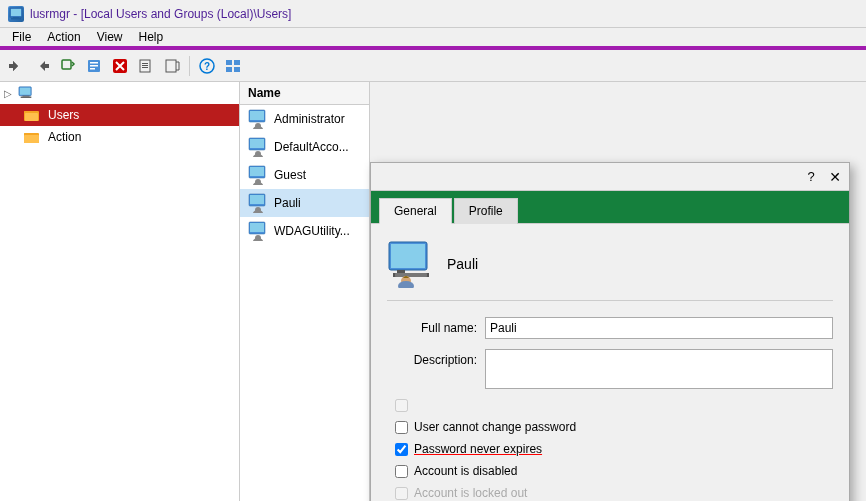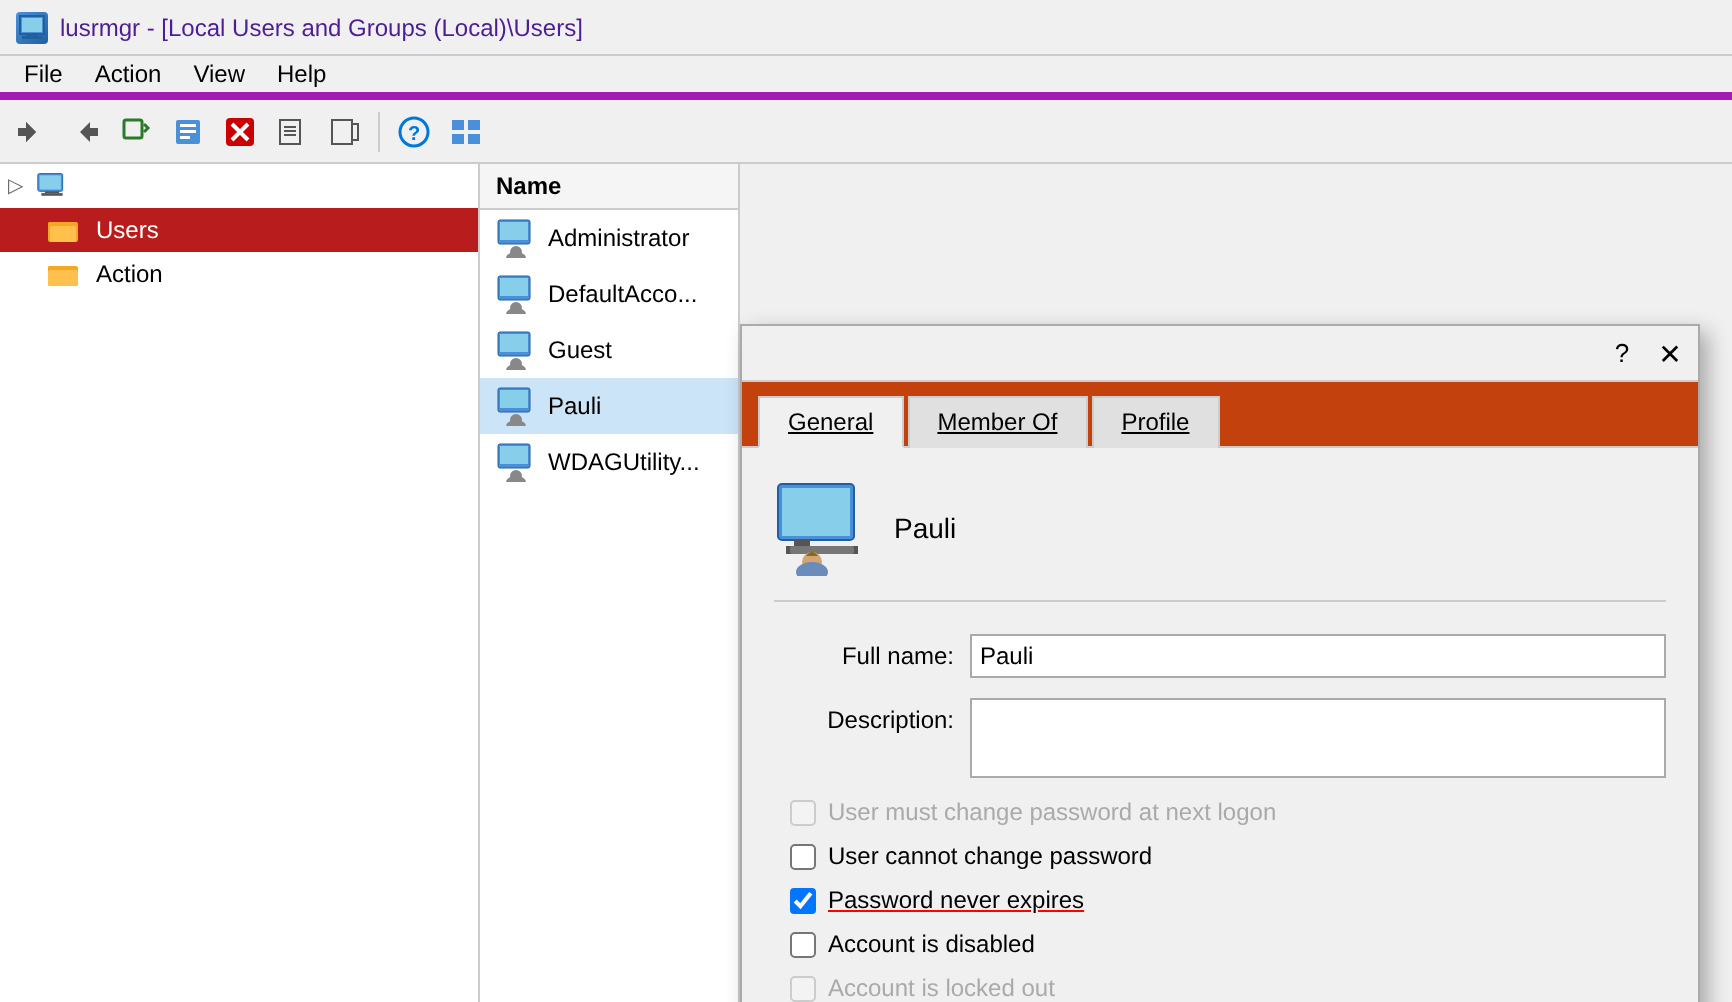--- a/index.html
+++ b/index.html
@@ -204,22 +204,21 @@
       cursor: pointer;
       font-size: 13px;
       margin-right: 4px;
       border: 1px solid transparent;
     }
 
     
     .tab-bar {
       display: flex;
       padding: 6px 8px 0;
-      background: #c2410c;
-      text-decoration: underline;
+      background: #15803d;
     }
     .tab {
       padding: 5px 14px;
       cursor: pointer;
       font-size: 12px;
       border: 1px solid #ccc;
       border-bottom: none;
       background: #e0e0e0;
       margin-right: 2px;
       position: relative;
@@ -487,21 +486,20 @@
       <div class="dialog-help-btn">
         <span>?</span>
       </div>
       <div class="dialog-close-btn">
         <span>✕</span>
       </div>
     </div>
 
     <div class="tab-bar">
       <div class="tab active">General</div>
-      <div class="tab">Member Of</div>
       <div class="tab">Profile</div>
     </div>
 
     <div class="dialog-content">
 
       <div class="user-profile-section">
         <div class="user-avatar">
           <svg width="48" height="48" viewBox="0 0 48 48">
             <rect x="2" y="2" width="38" height="28" rx="2" fill="#4a90d9" stroke="#2060a0" stroke-width="1"></rect>
             <rect x="4" y="4" width="34" height="24" fill="#87CEEB"></rect>
@@ -521,21 +519,20 @@
         <input class="form-input" type="text" value="Pauli" style="">
       </div>
 
       <div class="form-row" style="align-items: flex-start;">
         <span class="form-label" style="padding-top: 4px;">Description:</span>
         <textarea class="form-textarea" style=""></textarea>
       </div>
 
       <div class="checkbox-row disabled" style="margin-top:6px;">
         <input type="checkbox" id="cb1" disabled="" style="">
-        <label class="checkbox-label" for="cb1" style="color:#aaa;">User must change password at next logon</label>
       </div>
       <div class="checkbox-row">
         <input type="checkbox" id="cb2" style="">
         <label class="checkbox-label" for="cb2">User cannot change password</label>
       </div>
       <div class="checkbox-row">
         <input type="checkbox" id="cb3" checked="" style="">
         <label class="checkbox-label underline-red" for="cb3">Password never expires</label>
       </div>
       <div class="checkbox-row">

